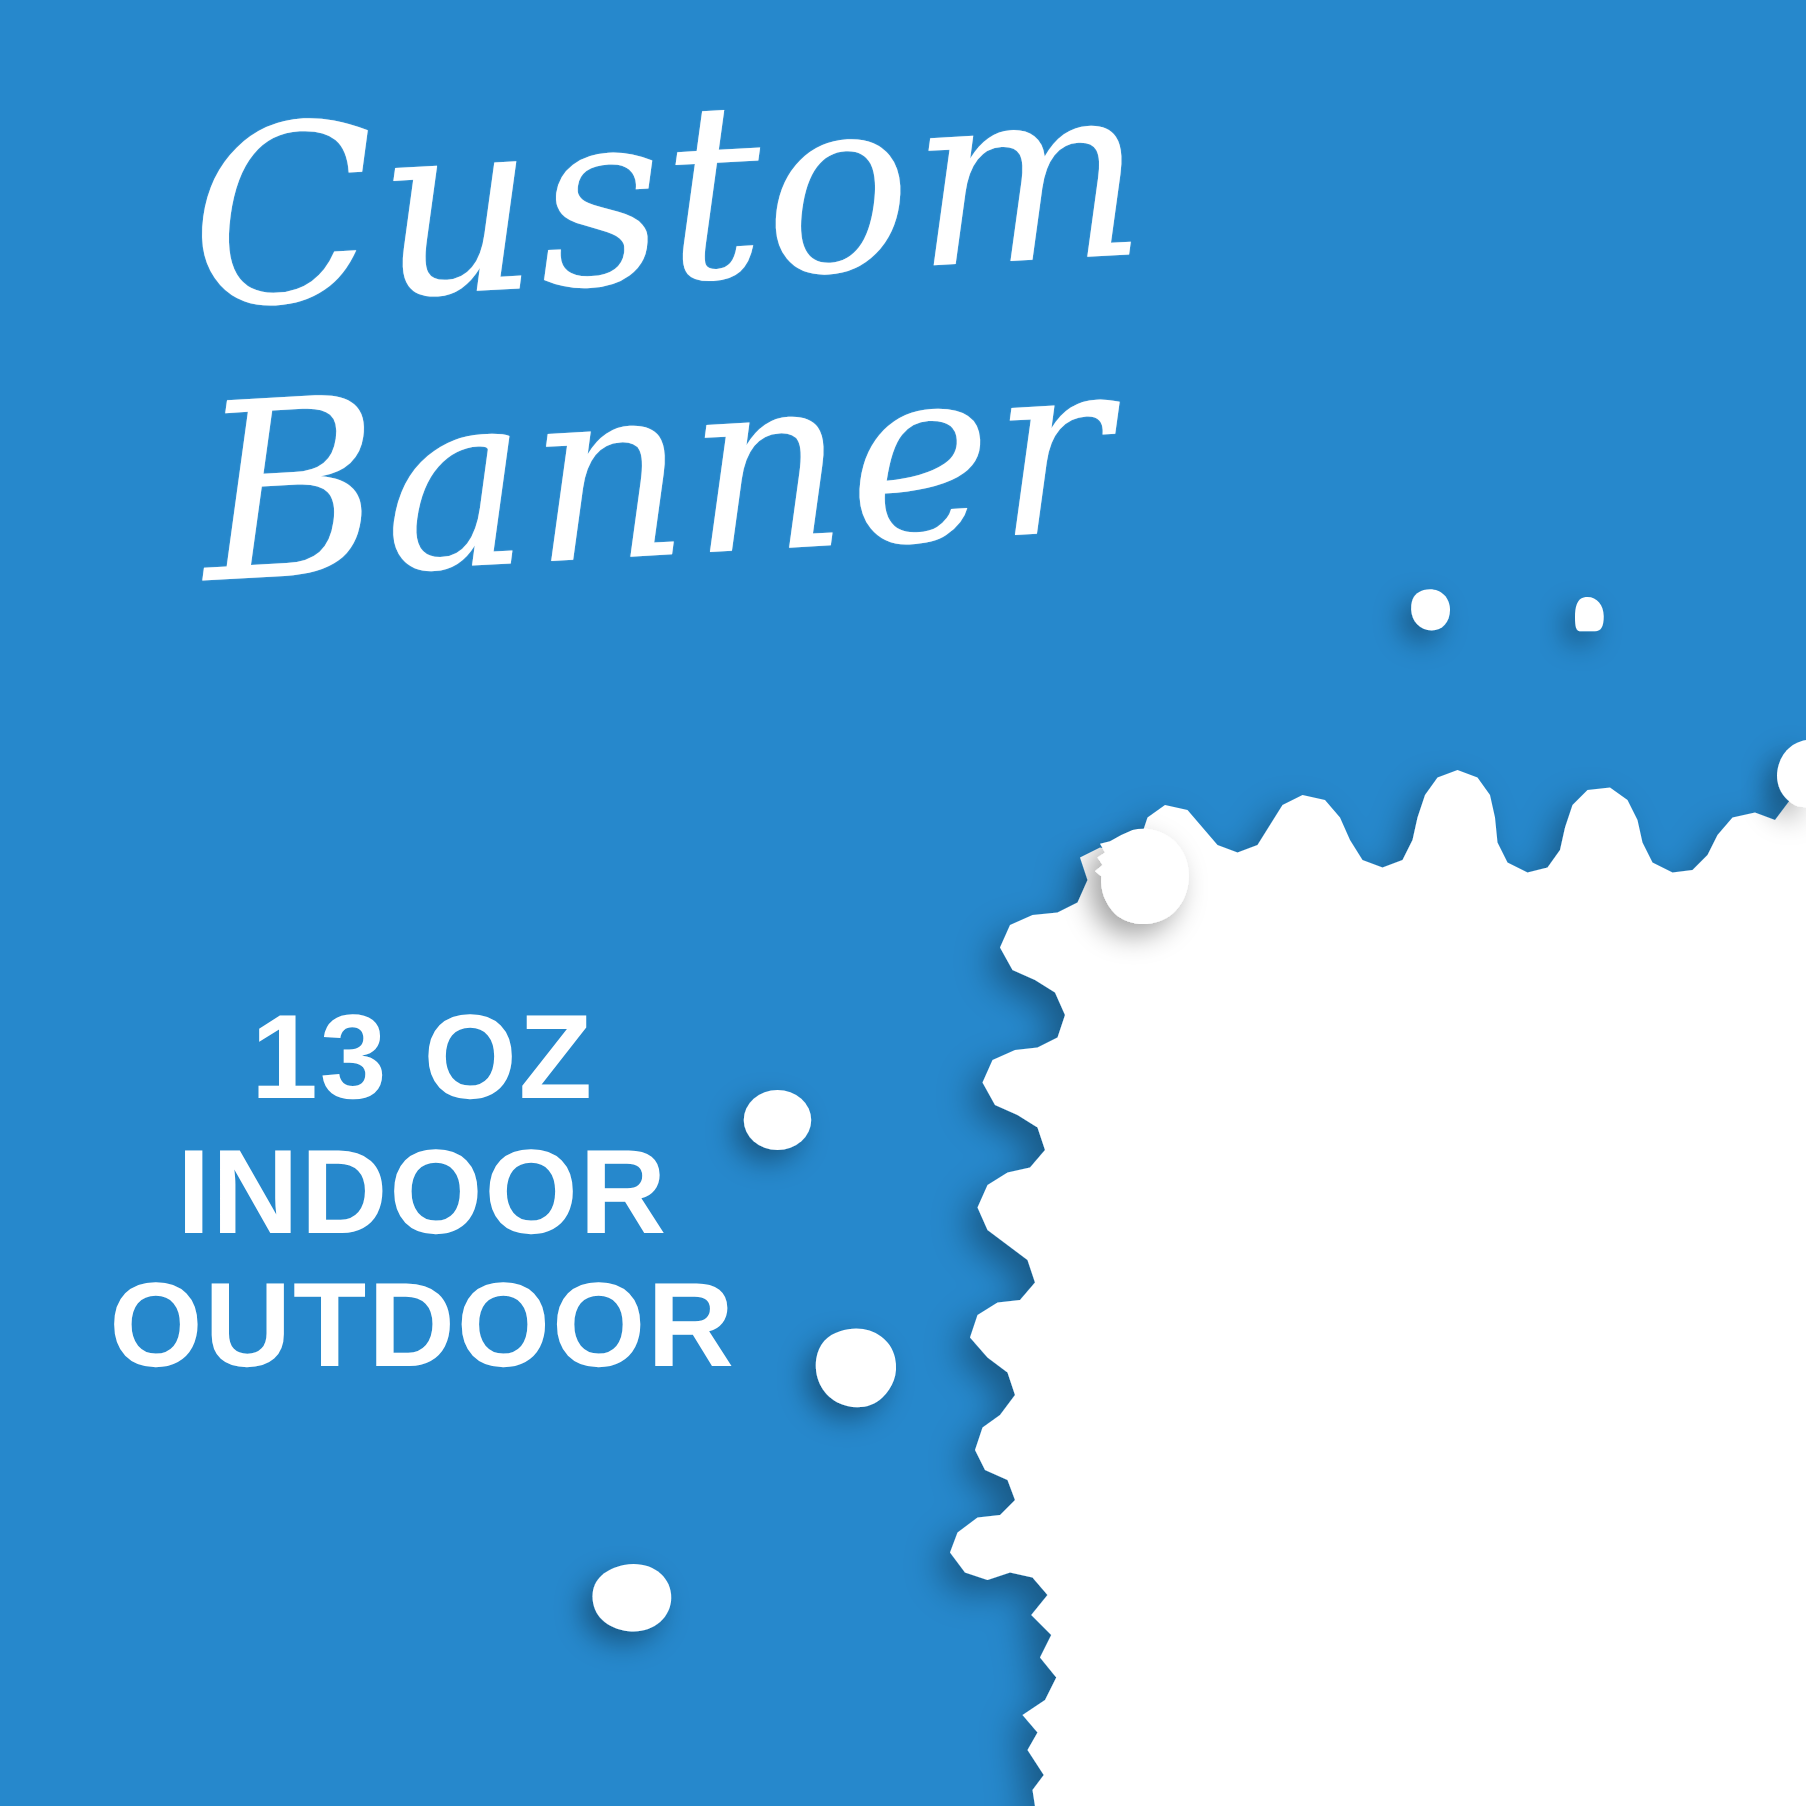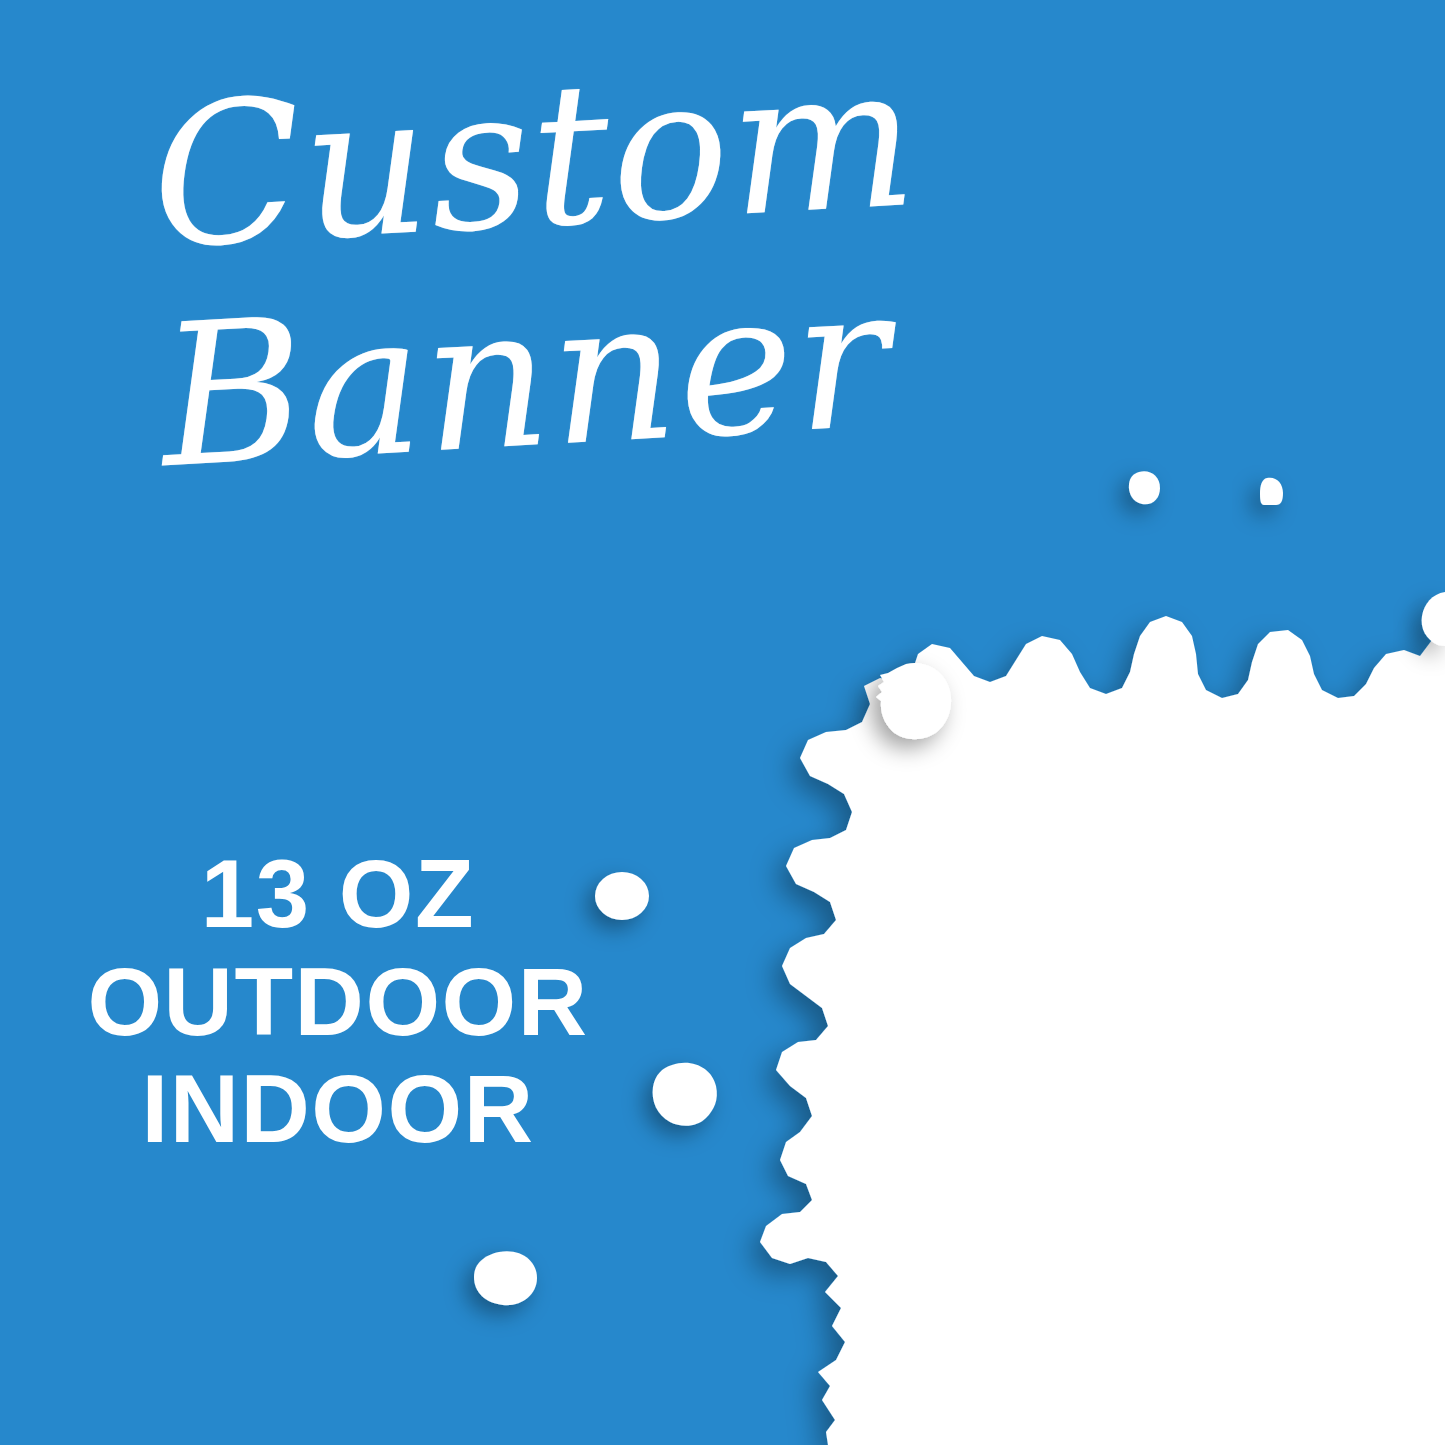--- a/index.html
+++ b/index.html
@@ -47,21 +47,21 @@
     white-space: nowrap;
     text-shadow: 0 0 1px rgba(255,255,255,.5);
   }
   #script-line-1 { margin-left: 8px; }
   #script-line-2 { margin-top: 26px; margin-left: -10px; }
 
   
   #spec-block {
     position: absolute;
     left: 38px;
-    top: 840px;
+    top: 792px;
     width: 600px;
     text-align: center;
     z-index: 5;
   }
   .spec-line {
     color: #ffffff;
     font-family: "Liberation Sans", sans-serif;
     font-weight: 700;
     font-size: 96px;
     line-height: 1.12;
@@ -152,17 +152,17 @@
     </g>
   </svg>
 
   <div id="headline-block">
     <div class="script-line" id="script-line-1">Custom</div>
     <div class="script-line" id="script-line-2">Banner</div>
   </div>
 
   <div id="spec-block">
     <div class="spec-line">13 OZ</div>
+    <div class="spec-line">INDOOR</div>
     <div class="spec-line">OUTDOOR</div>
-    <div class="spec-line">INDOOR</div>
   </div>
 
 </div>
 
 </body></html>

